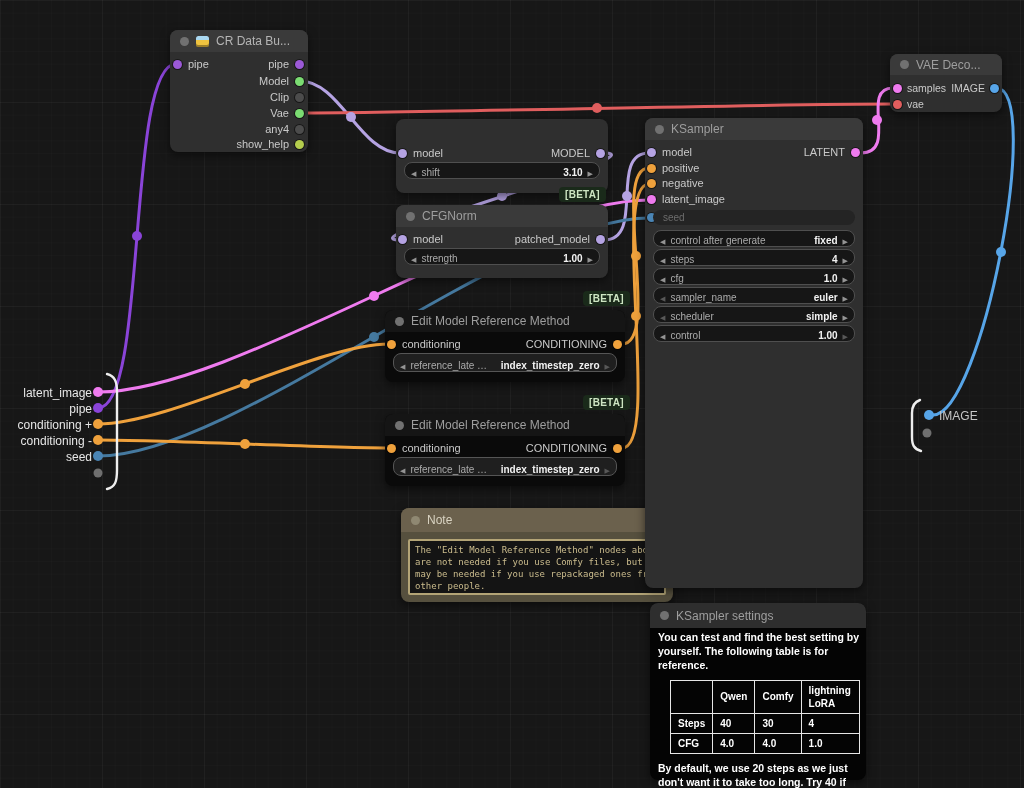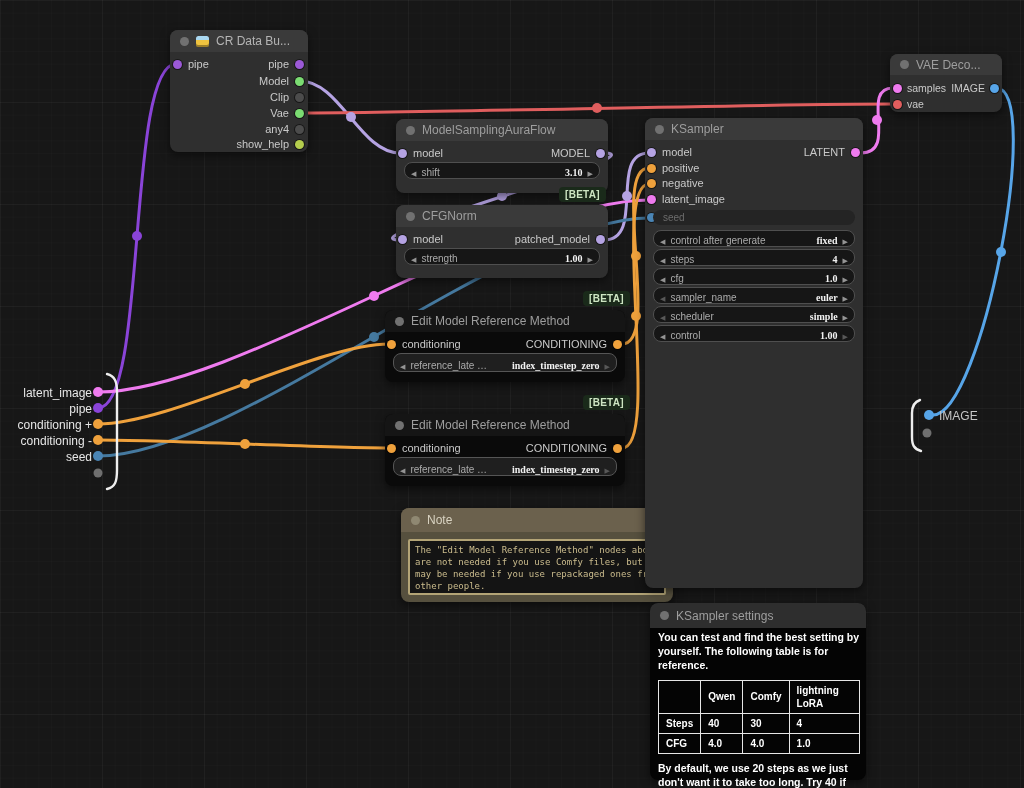--- a/index.html
+++ b/index.html
@@ -30,21 +30,21 @@
   .sdot{position:absolute;width:9px;height:9px;border-radius:50%;box-shadow:0 0 0 1px rgba(0,0,0,.5);}
   .slotlab{position:absolute;font-size:11px;color:#c9c9c9;white-space:nowrap;}
   .out{text-align:right;}
   .widget{
     position:absolute;background:#161616;border:1px solid #4f4f4f;border-radius:8px;
     display:flex;align-items:flex-end;padding:0 6px;font-size:10px;gap:5px;
   }
   .warr{color:#949494;font-size:7px;flex:0 0 auto;}
   .warr.dim{color:#585858;}
   .wlabel{color:#ababab;flex:1 1 auto;overflow:hidden;white-space:nowrap;}
-  .wvalue{color:#f2f2f2;font-weight:700;white-space:nowrap;font-family:Liberation Serif, serif;}
+  .wvalue{color:#f2f2f2;font-weight:700;white-space:nowrap;}
   .beta{
     position:absolute;z-index:3;background:#1a2a1a;color:#cde5c2;border-radius:4px;
     font-size:10px;font-weight:700;padding:2px 6px;letter-spacing:.3px;
   }
   .extlab{position:absolute;z-index:2;font-size:12px;color:#e6e6e6;white-space:nowrap;}
   
   .black{background:#0a0a0a;}
   .black .ntitle{background:#151515;}
   .black .widget{background:#1f1f1f;border-color:#555;}
   
@@ -54,21 +54,21 @@
   .notetext{
     position:absolute;left:7px;right:7px;top:31px;bottom:7px;
     background:#141414;border:2px solid #b3a476;border-radius:2px;
     color:#cbbc8d;font-family:"DejaVu Sans Mono","Liberation Mono",monospace;
     font-size:9px;line-height:1.32;padding:4px 5px;overflow:hidden;
   }
   
   .mdbody{background:#040404;}
   .mdbody .ntitle{background:#2e2e2e;border-radius:8px 8px 0 0;}
   .mdtext{position:absolute;left:8px;right:6px;top:28px;color:#fff;font-size:10.5px;font-weight:600;line-height:1.32;}
-  .mdtable{border-collapse:collapse;margin:7px 0 8px 0;}
+  .mdtable{border-collapse:collapse;margin:7px 0 8px 12px;}
   .mdtable th,.mdtable td{border:1px solid #e6e6e6;padding:3px 7px;font-size:10px;color:#fff;text-align:left;font-weight:600;}
   .mdtable th{font-weight:700;}
   .busicon{
     width:13px;height:11px;border-radius:2.5px;flex:0 0 auto;
     background:linear-gradient(#a9d7f0 0 36%,#eec23f 36% 100%);
     box-shadow:inset 0 -2px 0 rgba(0,0,0,.35);
   }
   .seedrow{position:absolute;background:#242424;border-radius:8px;display:flex;align-items:center;padding:0 10px;font-size:10px;color:#6c6c6c;}
 </style>
 </head>
@@ -146,24 +146,20 @@
     <div class="slotlab out" style="right:19px;top:61px">Clip</div>
     <span class="sdot" style="right:4px;top:79px;background:#7bdc72"></span>
     <div class="slotlab out" style="right:19px;top:77px">Vae</div>
     <span class="sdot" style="right:4px;top:95px;background:#4c4c4c"></span>
     <div class="slotlab out" style="right:19px;top:93px">any4</div>
     <span class="sdot" style="right:4px;top:110px;background:#b4cd4d"></span>
     <div class="slotlab out" style="right:19px;top:108px">show_help</div>
   </div>
 
   <div class="node" style="left:396px;top:119px;width:212px;height:74px">
-    <div class="ntitle">
-      <span class="tdot"></span>
-      <span>ModelSamplingAuraFlow</span>
-    </div>
     <span class="sdot" style="left:2px;top:30px;background:#b5a3e3"></span>
     <div class="slotlab" style="left:17px;top:28px">model</div>
     <span class="sdot" style="right:3px;top:30px;background:#b5a3e3"></span>
     <div class="slotlab out" style="right:18px;top:28px">MODEL</div>
     <div class="widget" style="left:8px;right:8px;top:43px;height:15px">
       <span class="warr">◀</span>
       <span class="wlabel">shift</span>
       <span class="wvalue">3.10</span>
       <span class="warr">▶</span>
     </div>

